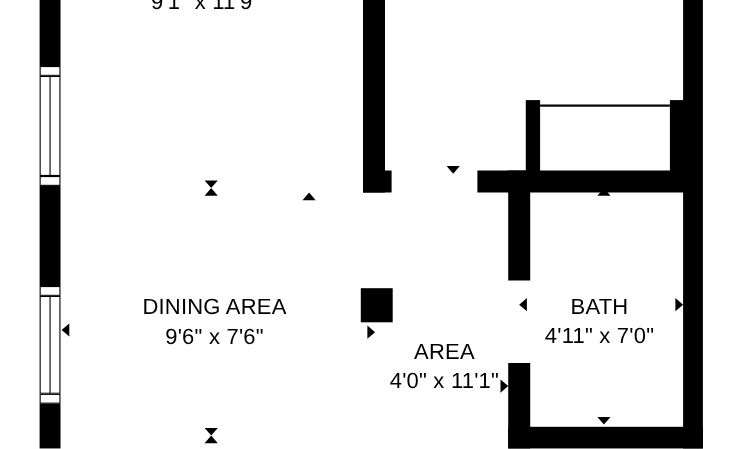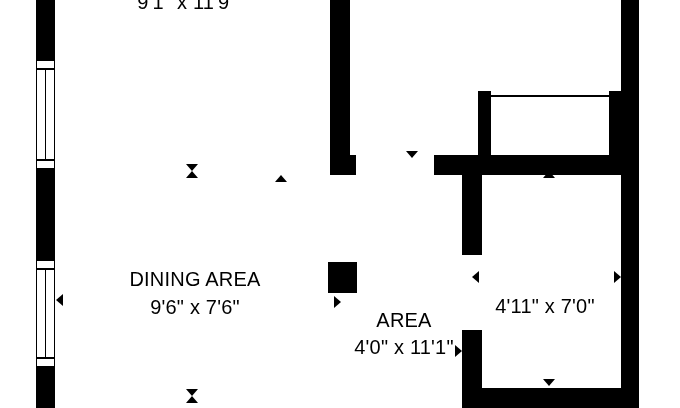--- a/index.html
+++ b/index.html
@@ -153,15 +153,16 @@
   <div class="arrow ar-up" style="left:186px; top:396px;"></div>
 
   <div class="label room-dim" style="left:97px; top:-9px; width:180px;">9'1" x 11'9"</div>
 
   <div class="label room-name" style="left:103px; top:268px; width:184px;text-align:center;">DINING AREA</div>
   <div class="label room-dim" style="left:103px; top:296px; width:184px;">9'6" x 7'6"</div>
 
   <div class="label room-name" style="left:334px; top:309px; width:140px;">AREA</div>
   <div class="label room-dim" style="left:334px; top:336px; width:140px;">4'0" x 11'1"</div>
 
+  <div class="label room-name" style="left:480px; top:268px; width:130px;">BATH</div>
   <div class="label room-dim" style="left:475px; top:295px; width:140px;">4'11" x 7'0"</div>
 
 </div>
 
 </body></html>

